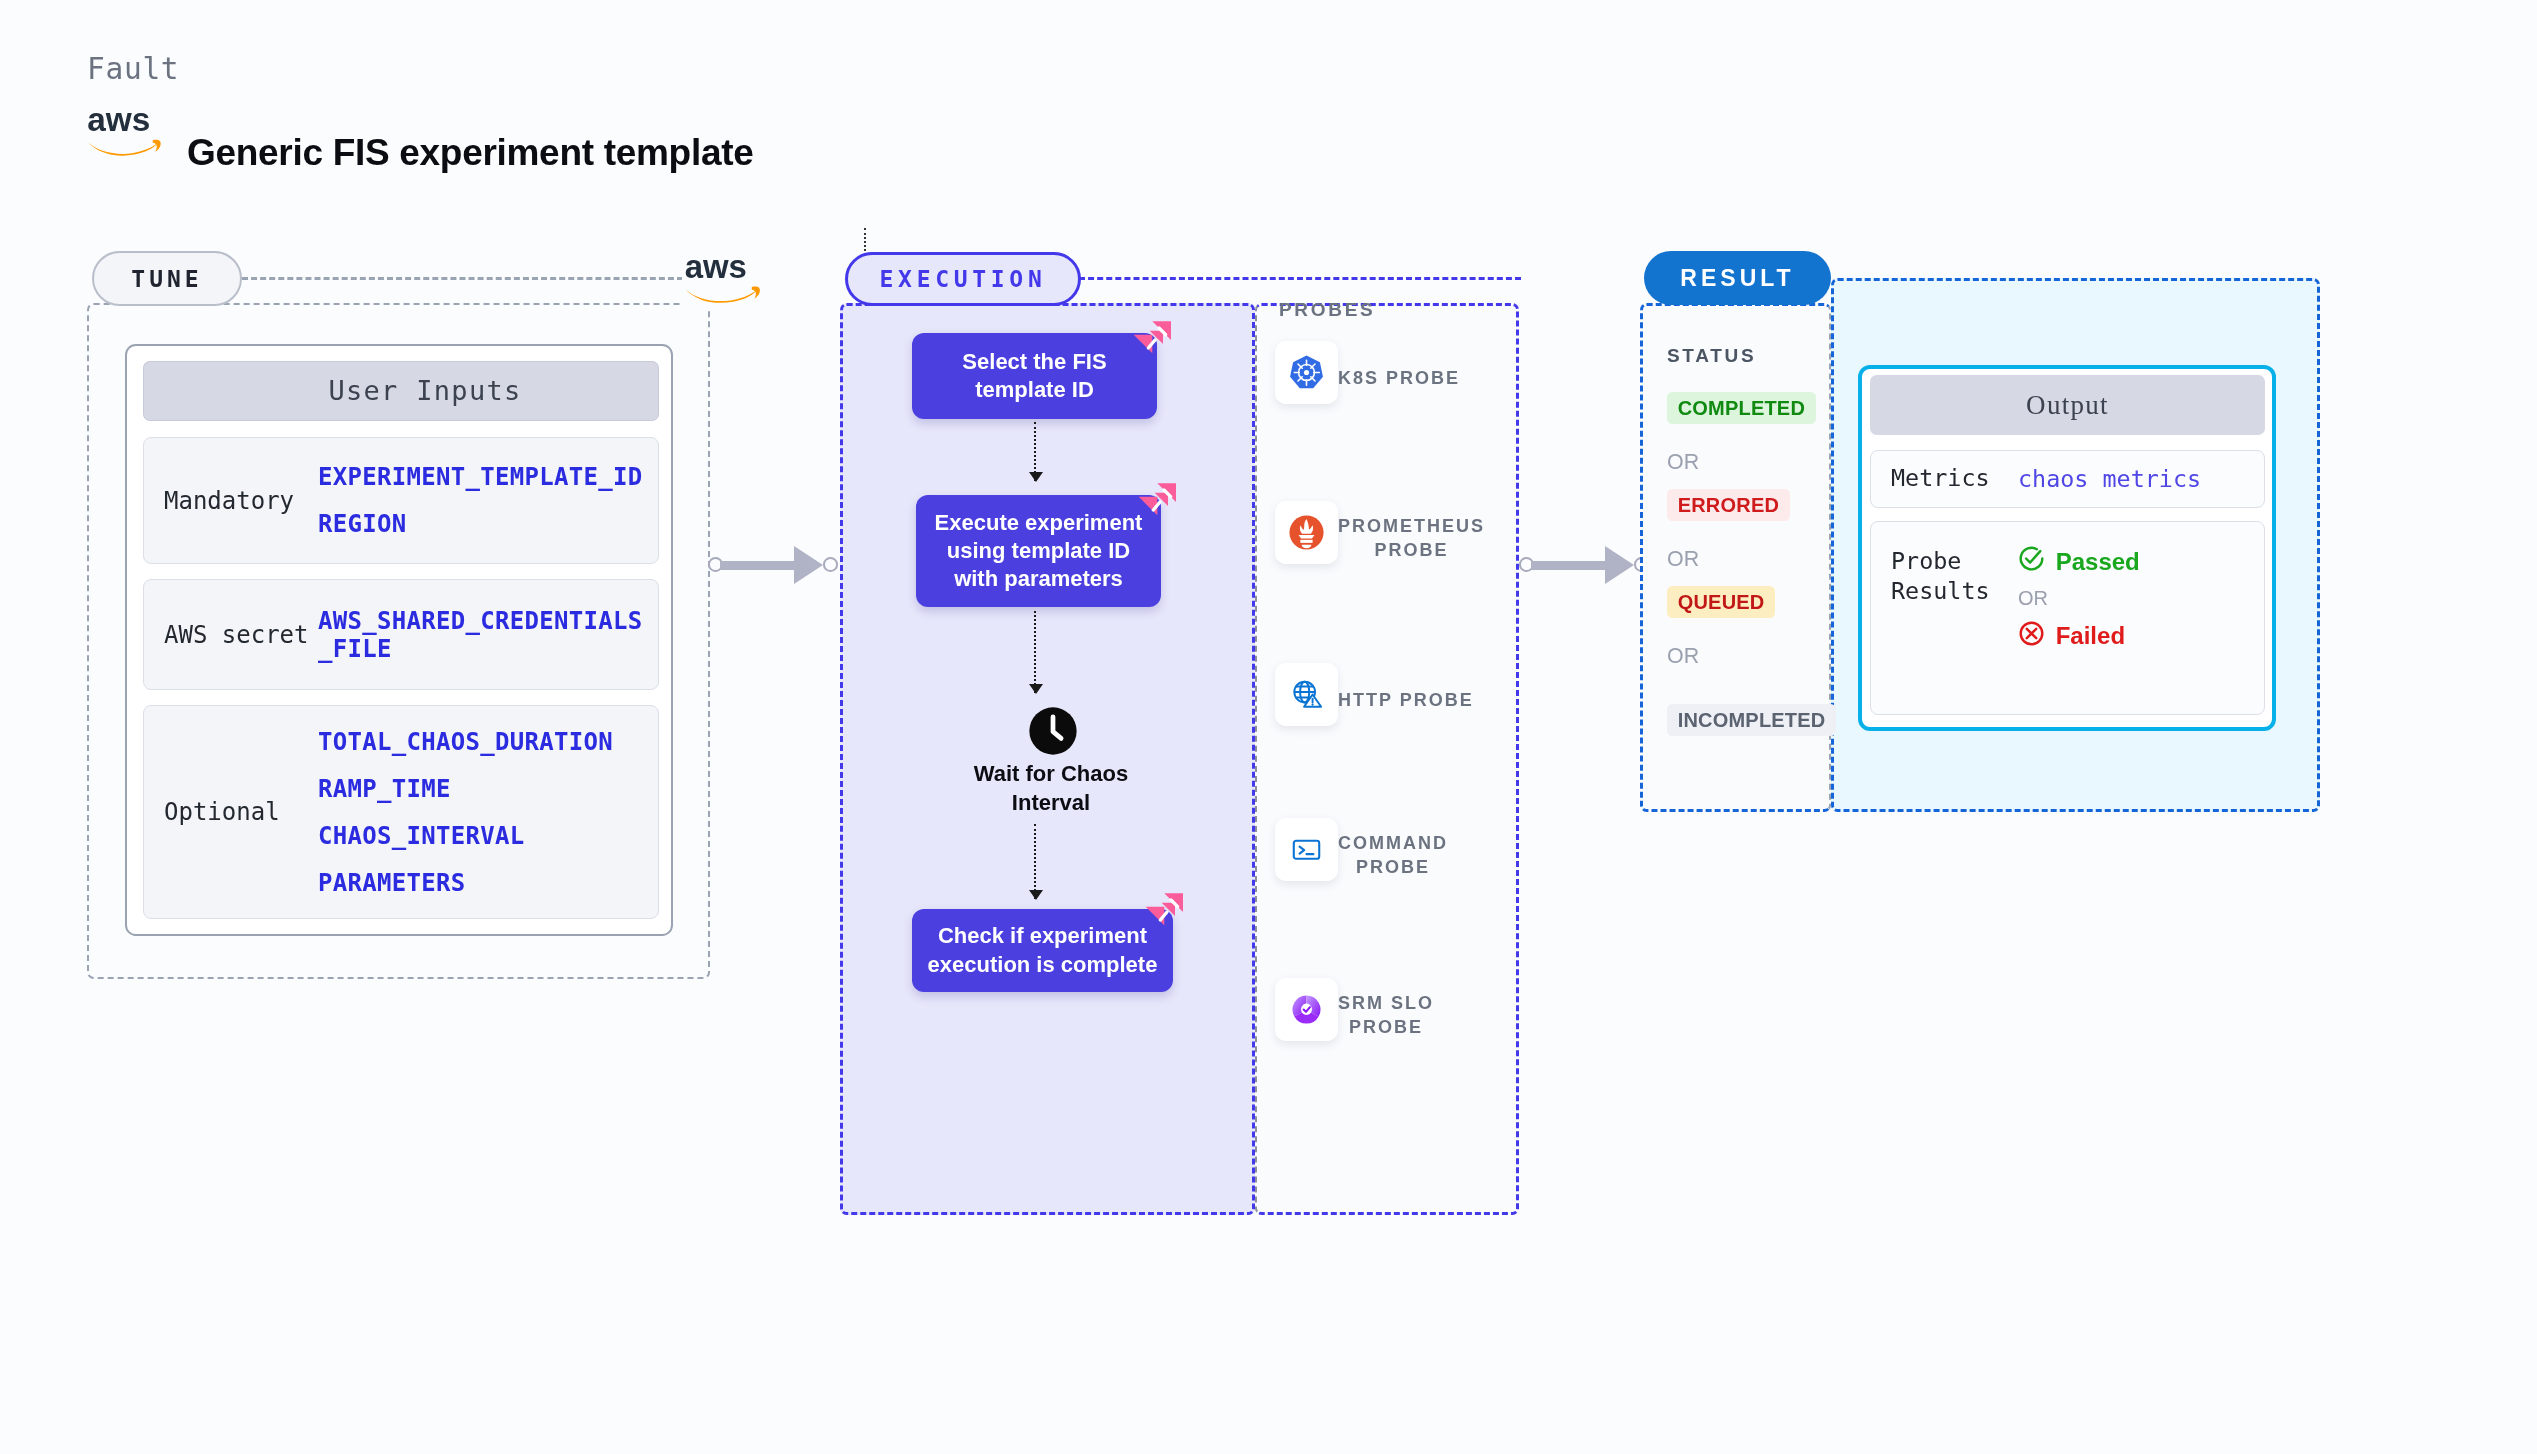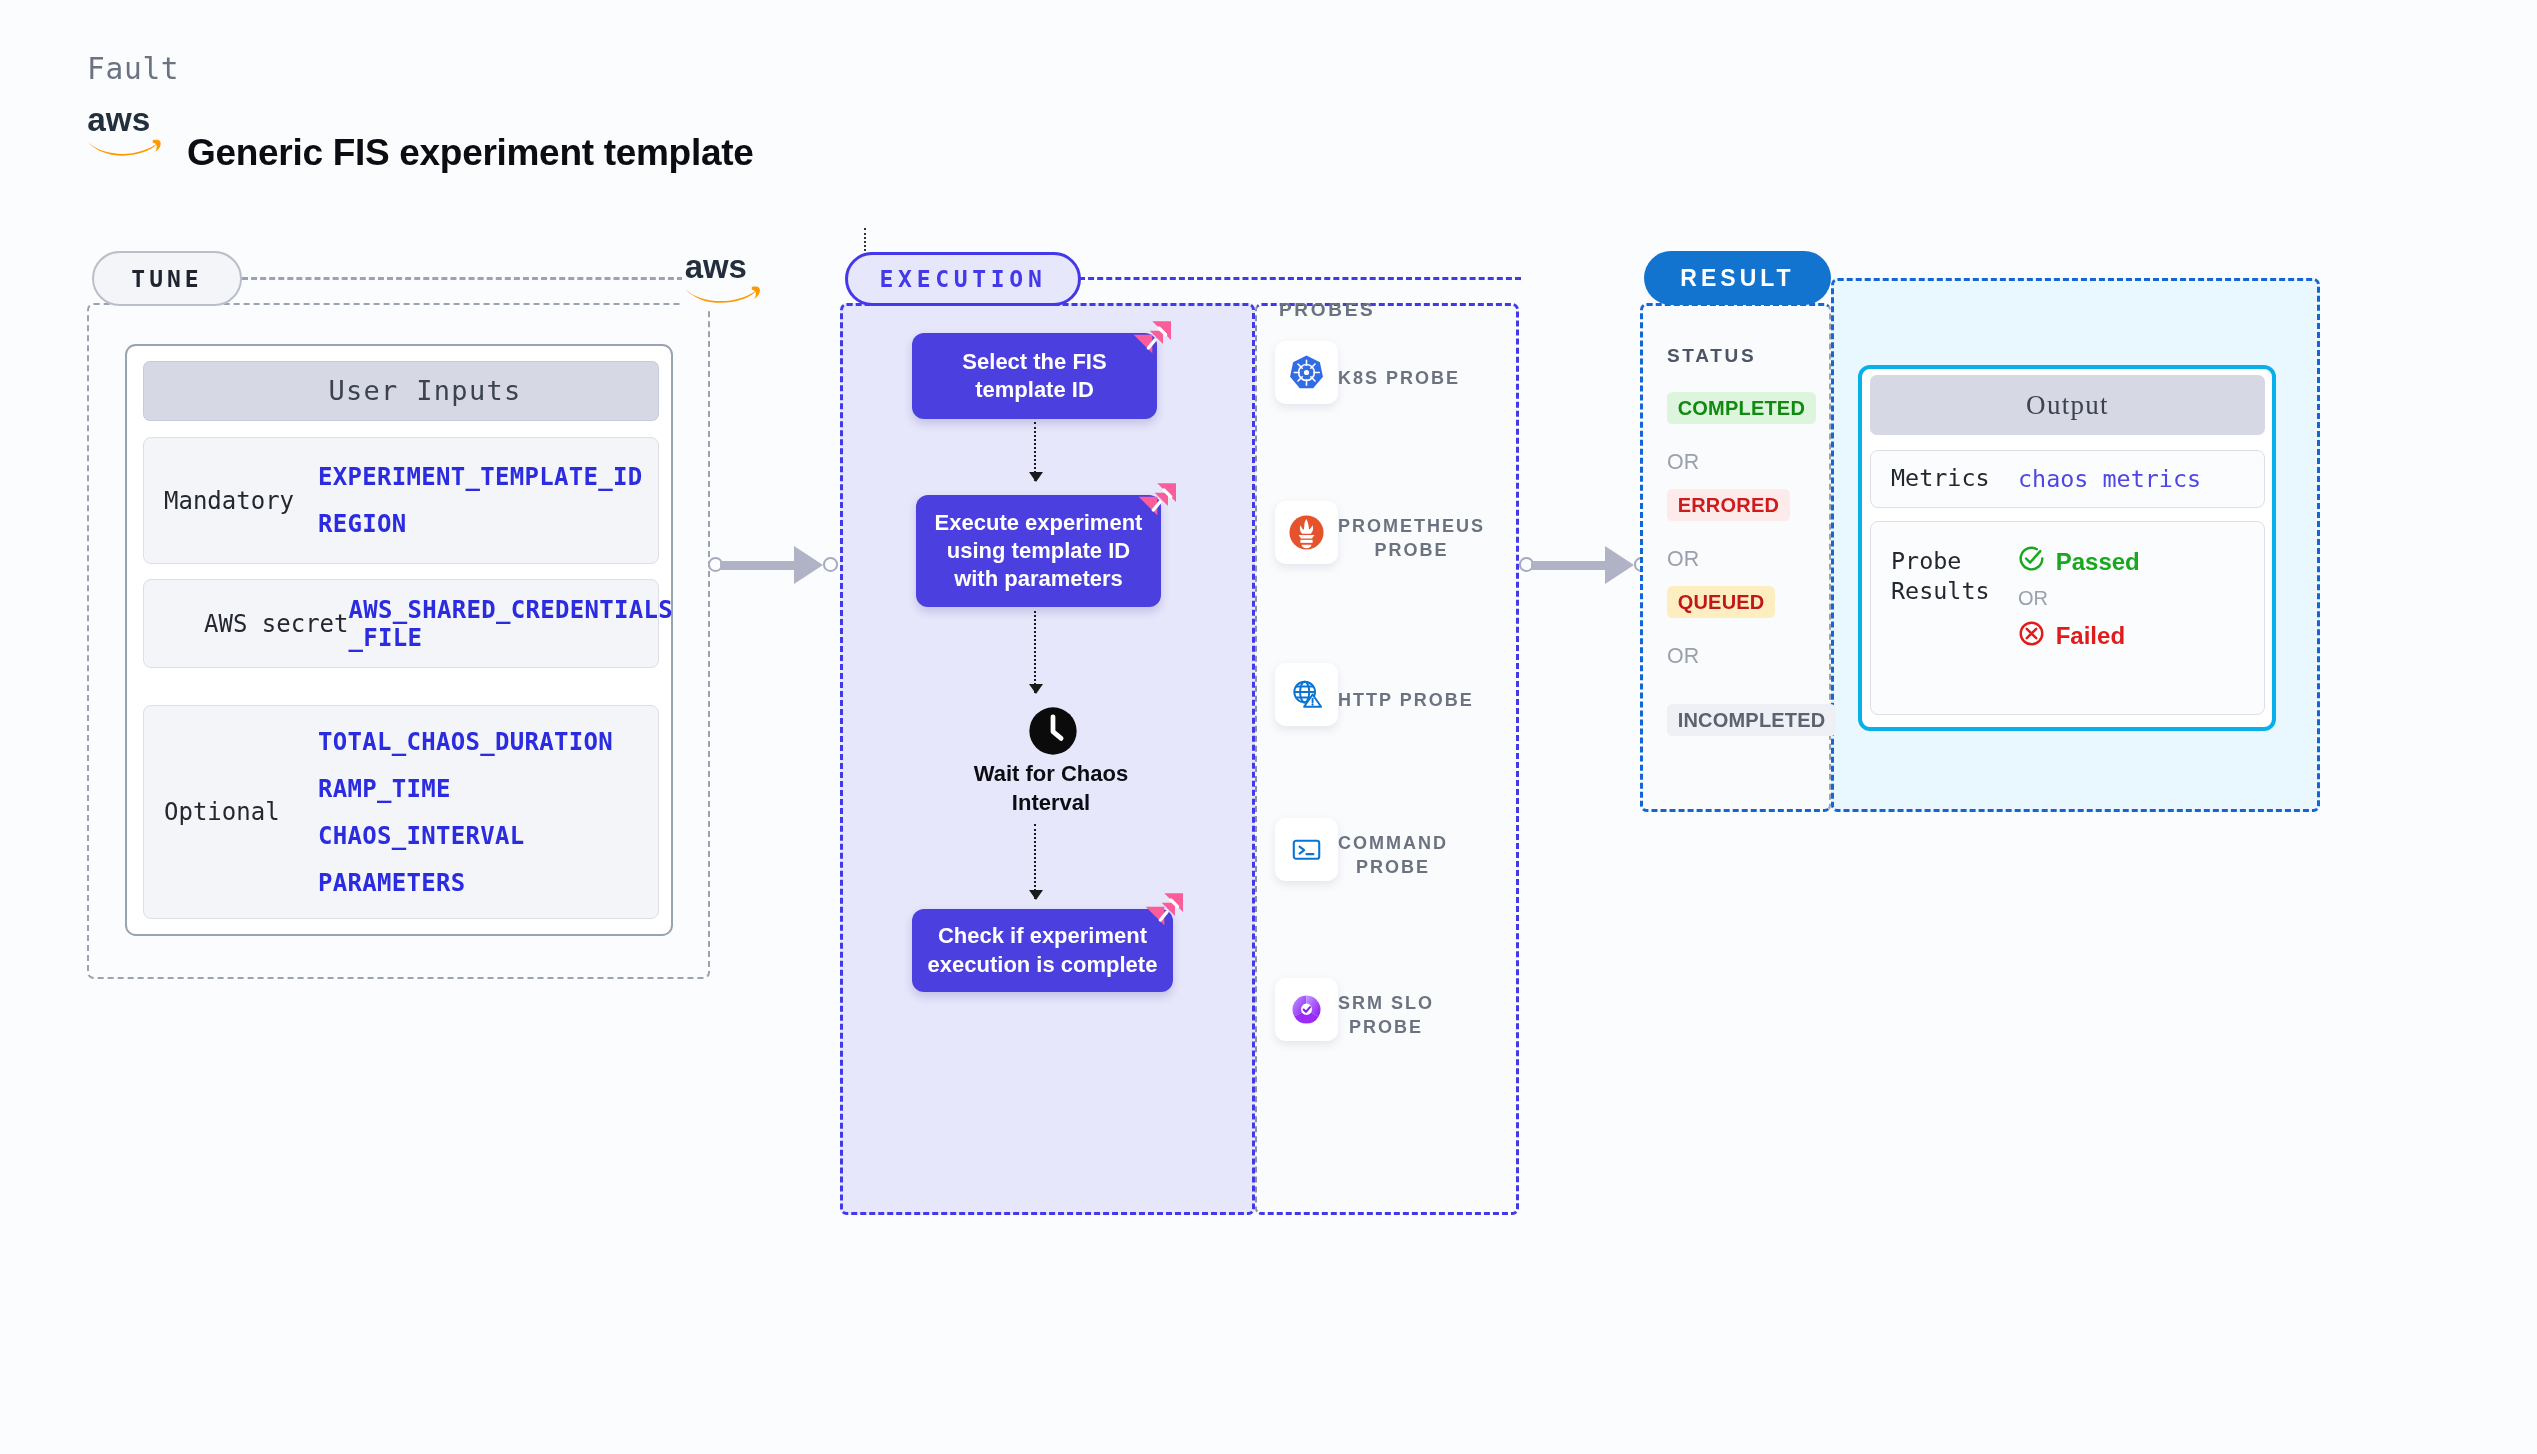--- a/index.html
+++ b/index.html
@@ -212,21 +212,21 @@
     <div class="card-head" style="position:absolute; left:16px; top:14.7px; width:516px; height:60px;padding-left:48px;">User Inputs</div>
 
     <div class="kv-row" style="position:absolute; left:16px; top:91px; width:516px; height:127px;">
       <div class="kv-label" style="margin-left:20px; width:154px;">Mandatory</div>
       <div class="kv-vals" style="gap:19px;">
         <div class="kv-val">EXPERIMENT_TEMPLATE_ID</div>
         <div class="kv-val">REGION</div>
       </div>
     </div>
 
-    <div class="kv-row" style="position:absolute; left:16px; top:233px; width:516px; height:89px;padding-left:40px;">
+    <div class="kv-row" style="position:absolute; left:16px; top:233px; width:516px; height:111px;">
       <div class="kv-label" style="margin-left:20px; width:154px;">AWS secret</div>
       <div class="kv-vals">
         <div class="kv-val">AWS_SHARED_CREDENTIALS
 _FILE</div>
       </div>
     </div>
 
     <div class="kv-row" style="position:absolute; left:16px; top:359px; width:516px; height:214px;">
       <div class="kv-label" style="margin-left:20px; width:154px;">Optional</div>
       <div class="kv-vals" style="gap:19px;">

